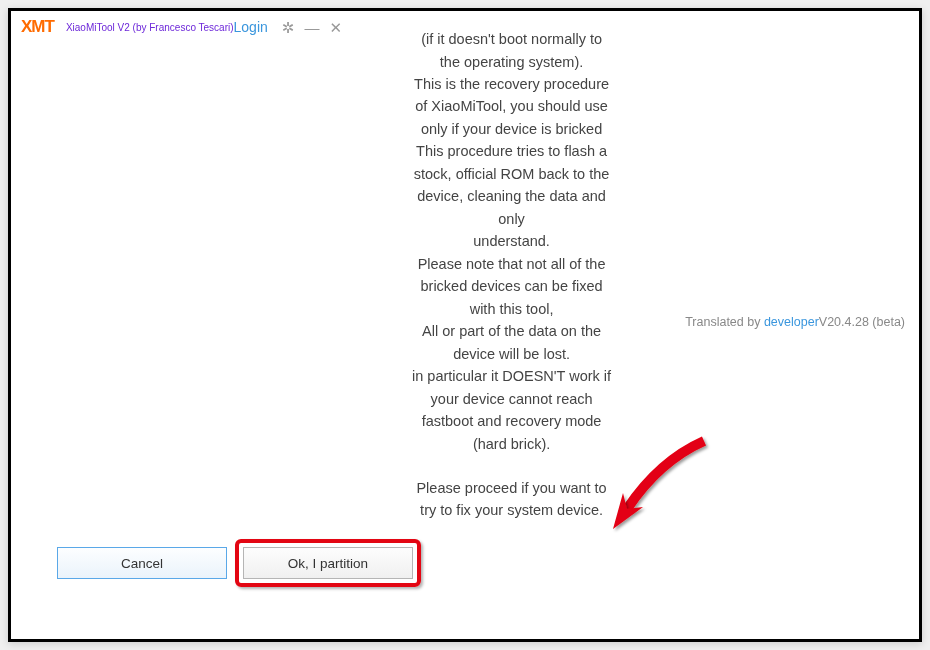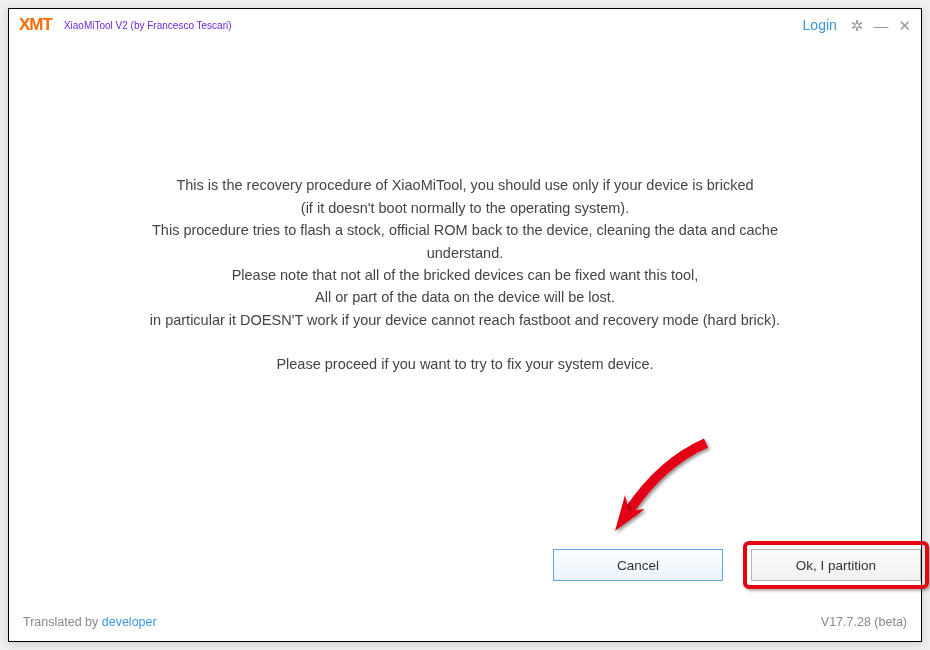--- a/index.html
+++ b/index.html
@@ -14,24 +14,23 @@
       height: 650px;
       position: relative;
     }
     .window {
       position: absolute;
       top: 8px;
       left: 8px;
       right: 8px;
       bottom: 8px;
       background: #ffffff;
-      border: 1px solid #000000;
+      border: 3px solid #000000;
       box-shadow: 0 2px 8px rgba(0,0,0,0.15);
       display: flex;
-      flex-direction: column;
     }
     .titlebar {
       display: flex;
       align-items: center;
       padding: 6px 10px;
       height: 32px;
     }
     .logo {
       font-weight: 900;
       font-size: 17px;
@@ -82,22 +81,23 @@
     }
     .spacer {
       height: 22px;
     }
     .button-row {
       position: absolute;
       bottom: 60px;
       left: 0;
       right: 0;
       display: flex;
-      justify-content: flex-end;
-      gap: 28px;
+      justify-content: flex-start;
+      gap: 16px;
+      padding-left: 46px;
     }
     .btn {
       width: 170px;
       height: 32px;
       border: 1px solid #b5b5b5;
       background: linear-gradient(#fdfdfd, #f0f0f0);
       font-size: 13.5px;
       color: #333;
       cursor: pointer;
       font-family: inherit;
@@ -150,25 +150,25 @@
     <span class="login-link">Login</span>
     <div class="win-controls">
       <span class="win-btn">✲</span>
       <span class="win-btn">—</span>
       <span class="win-btn">✕</span>
     </div>
   </div>
 
   <div class="content">
     <div class="message">
+      <p>(if it doesn't boot normally to the operating system).</p>
       <p>This is the recovery procedure of XiaoMiTool, you should use only if your device is bricked</p>
-      <p>(if it doesn't boot normally to the operating system).</p>
-      <p>This procedure tries to flash a stock, official ROM back to the device, cleaning the data and cache</p>
+      <p>This procedure tries to flash a stock, official ROM back to the device, cleaning the data and only</p>
       <p>understand.</p>
-      <p>Please note that not all of the bricked devices can be fixed want this tool,</p>
+      <p>Please note that not all of the bricked devices can be fixed with this tool,</p>
       <p>All or part of the data on the device will be lost.</p>
       <p>in particular it DOESN'T work if your device cannot reach fastboot and recovery mode (hard brick).</p>
       <div class="spacer"></div>
       <p>Please proceed if you want to try to fix your system device.</p>
     </div>
   </div>
 
   <div class="button-row">
     <button class="btn btn-cancel">Cancel</button>
     <div class="highlight-wrap">
@@ -184,16 +184,16 @@
       </filter>
     </defs>
     <path d="M 105 10 Q 60 30 28 78" stroke="#e30613" stroke-width="10" fill="none" filter="url(#shadow)"></path>
     <path d="M 14 98 L 44 76 L 28 78 L 24 62 Z" fill="#e30613" filter="url(#shadow)"></path>
   </svg>
 
   <div class="footer">
     <span>
       <span>Translated by </span><span class="dev-link">developer</span>
     </span>
-    <span>V17.7.28 (beta)</span>
+    <span>V20.4.28 (beta)</span>
   </div>
 
 </div>
 
 </body></html>

